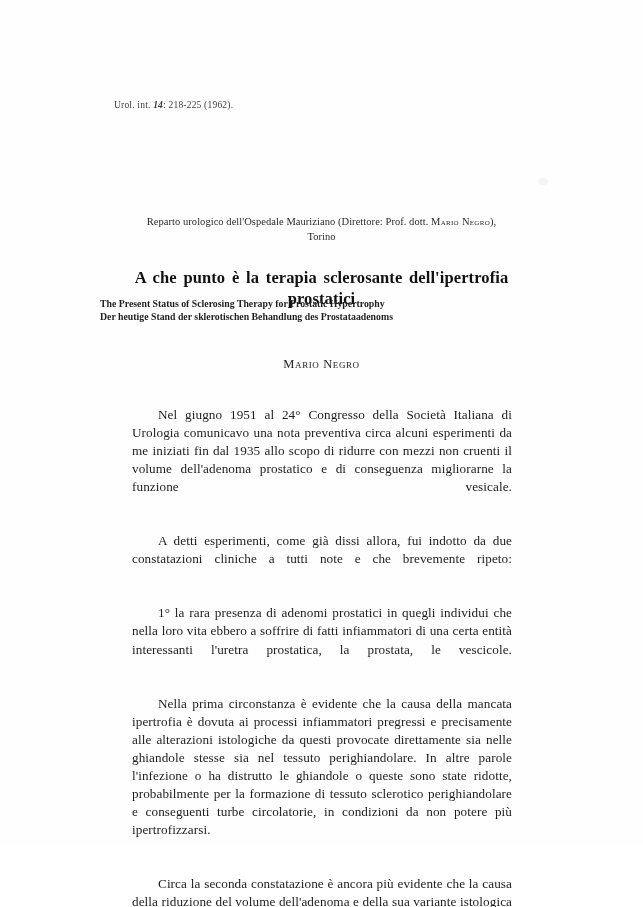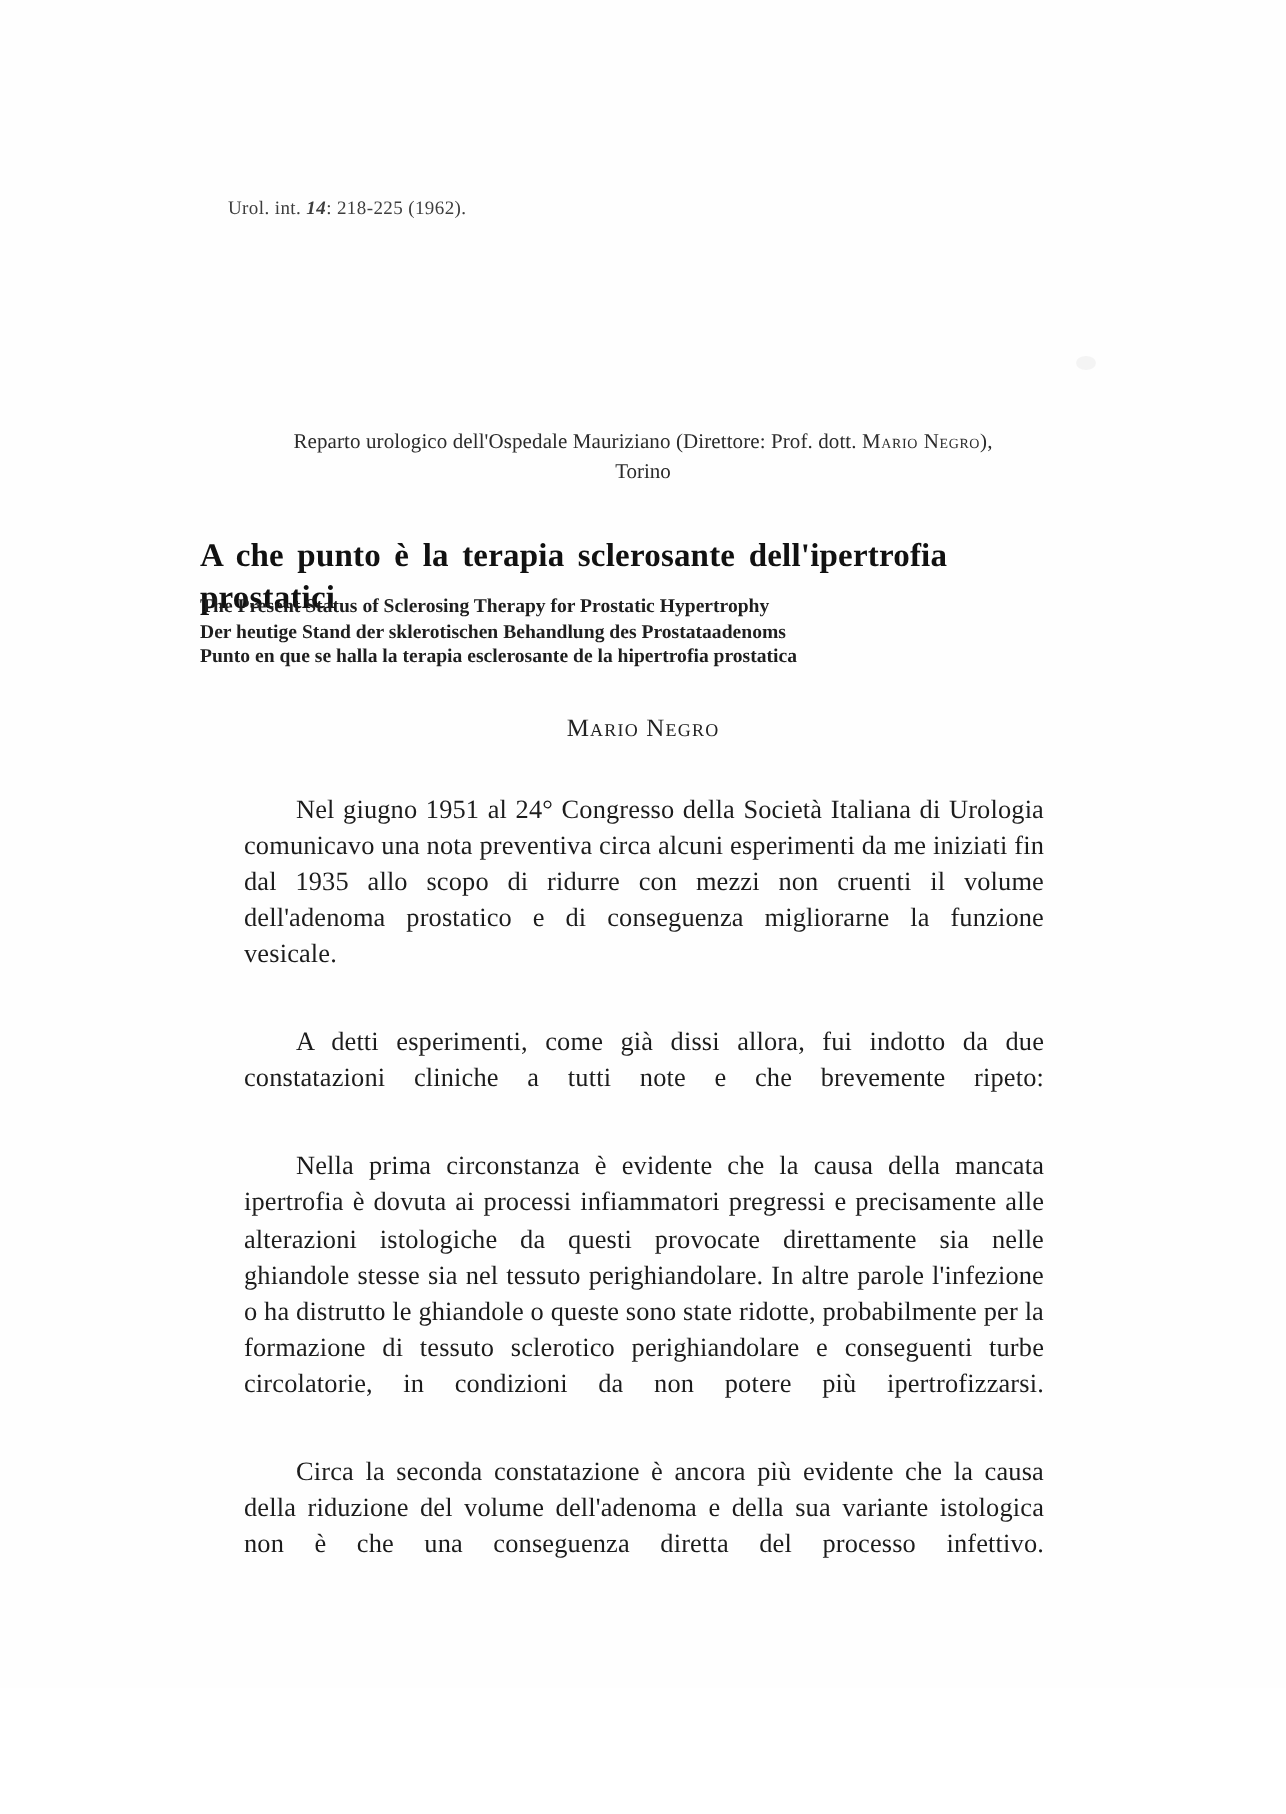--- a/index.html
+++ b/index.html
@@ -75,20 +75,21 @@
     font-variant: small-caps;
     letter-spacing: 0.3px;
   }
 
   
   .title {
     position: absolute;
     left: 100px;
     top: 256px;
     width: 443px;
+    text-align: center;
     font-size: 16.5px;
     font-weight: bold;
     line-height: 21px;
     letter-spacing: 0.1px;
     color: #111111;
   }
   .title .t-line1 {
     display: block;
     word-spacing: 2.5px;
   }
@@ -132,21 +133,21 @@
     top: 388px;
     width: 416px;
     font-size: 13.2px;
     line-height: 18.05px;
     text-align: justify;
     text-justify: inter-word;
     color: #1c1c1c;
     letter-spacing: 0.08px;
   }
   .body-text p {
-    margin: 8px;
+    margin: 18px;
     text-indent: 26px;
   }
   
   .body-text p::after {
     content: "";
     display: inline-block;
     width: 100%;
   }
 </style>
 </head>
@@ -167,25 +168,25 @@
   </div>
 
   <h1 class="title">
     <span class="t-line1">A che punto è la terapia sclerosante dell'ipertrofia</span>
     <span class="t-line2">prostatici</span>
   </h1>
 
   <div class="subtitles">
     <span>The Present Status of Sclerosing Therapy for Prostatic Hypertrophy</span>
     <span>Der heutige Stand der sklerotischen Behandlung des Prostataadenoms</span>
-    <span>Punto en que se halla la terapia esclerosante de la hipertrofia prostatica</span>
   </div>
 
   <div class="byline">Mario Negro</div>
 
   <div class="body-text">
     <p>Nel giugno 1951 al 24° Congresso della Società Italiana di Urologia comunicavo una nota preventiva circa alcuni esperimenti da me iniziati fin dal 1935 allo scopo di ridurre con mezzi non cruenti il volume dell'adenoma prostatico e di conseguenza migliorarne la funzione vesicale.</p>
     <p>A detti esperimenti, come già dissi allora, fui indotto da due constatazioni cliniche a tutti note e che brevemente ripeto:</p>
+    <p>1° la rara presenza di adenomi prostatici in quegli individui che nella loro vita ebbero a soffrire di fatti infiammatori di una certa entità interessanti l'uretra prostatica, la prostata, le vescicole.</p>
     <p>Nella prima circonstanza è evidente che la causa della mancata ipertrofia è dovuta ai processi infiammatori pregressi e precisamente alle alterazioni istologiche da questi provocate direttamente sia nelle ghiandole stesse sia nel tessuto perighiandolare. In altre parole l'infezione o ha distrutto le ghiandole o queste sono state ridotte, probabilmente per la formazione di tessuto sclerotico perighiandolare e conseguenti turbe circolatorie, in condizioni da non potere più ipertrofizzarsi.</p>
     <p>Circa la seconda constatazione è ancora più evidente che la causa della riduzione del volume dell'adenoma e della sua variante istologica non è che una conseguenza diretta del processo infettivo.</p>
   </div>
 
 </div>
 
 </body></html>

